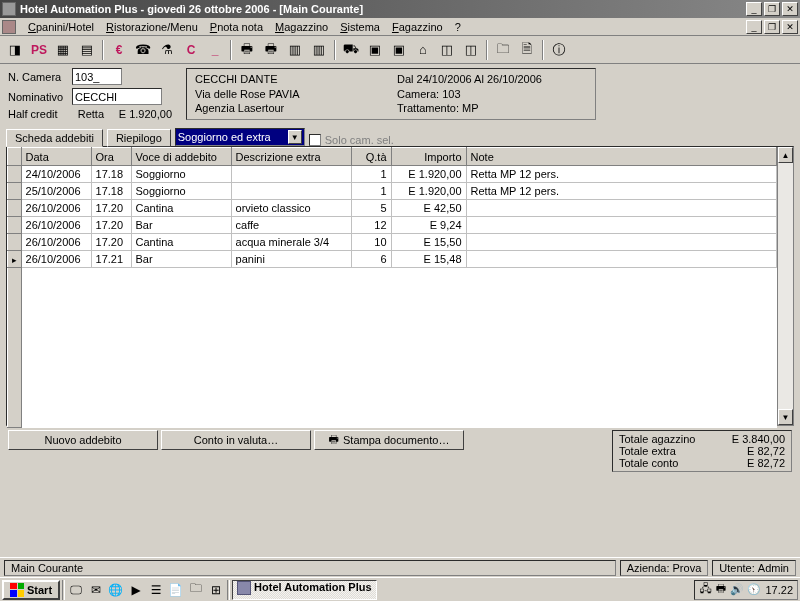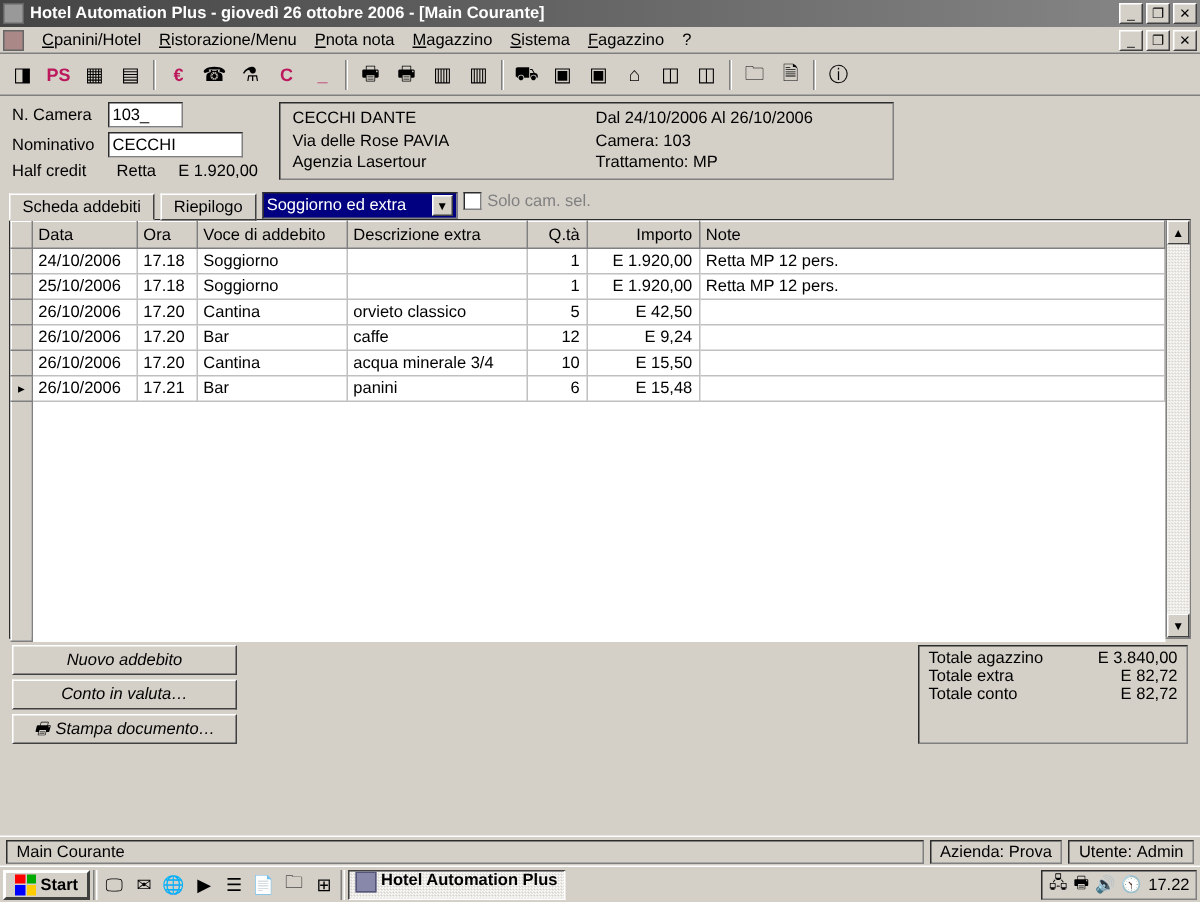--- a/index.html
+++ b/index.html
@@ -24,21 +24,21 @@
 .tb-letter { font-weight: bold; font-size: 12px; color: #be185d; }
 
 .info-area { display: flex; padding: 4px 8px; gap: 8px; background: #d4d0c8; }
 .info-left { display: flex; flex-direction: column; gap: 3px; width: 170px; }
 .info-row { display: flex; align-items: center; gap: 4px; }
 .info-label { width: 60px; font-size: 11px; }
 .info-input { background: #fff; border: 1px inset #808080; height: 17px; padding: 0 2px; font-size: 11px; }
 
 .info-panel { background: #d4d0c8; border: 1px inset #808080; padding: 4px 8px; flex: 1; max-width: 410px; display: grid; grid-template-columns: 1fr 1fr; gap: 2px 12px; font-size: 11px; }
 
-.tabs-row { display: flex; align-items: flex-start; padding: 0 6px; gap: 4px; margin-top: 4px; }
+.tabs-row { display: flex; align-items: flex-end; padding: 0 6px; gap: 4px; margin-top: 4px; }
 .tab { background: #d4d0c8; border: 1px solid; border-color: #fff #404040 #d4d0c8 #fff; padding: 2px 8px; font-size: 11px; cursor: pointer; position: relative; top: 1px; }
 .tab.active { background: #d4d0c8; z-index: 2; }
 .tab.inactive { border-bottom: 1px solid #404040; }
 
 .combo { background: #000080; color: #fff; border: 1px inset #808080; height: 18px; width: 130px; display: flex; align-items: center; padding: 0 2px; font-size: 11px; }
 .combo .combo-btn { margin-left: auto; width: 14px; height: 14px; background: #d4d0c8; border: 1px solid; border-color: #fff #404040 #404040 #fff; color: #000; display: flex; align-items: center; justify-content: center; font-size: 8px; }
 
 .chk-row { display: flex; align-items: center; gap: 4px; color: #808080; }
 .chk { width: 12px; height: 12px; background: #fff; border: 1px inset #808080; }
 
@@ -48,21 +48,21 @@
 .grid th.num { text-align: right; }
 .grid td { border: 1px solid #c0c0c0; padding: 1px 4px; height: 17px; background: #fff; }
 .grid td.num { text-align: right; }
 .grid .rowhead { width: 12px; background: #d4d0c8; border: 1px solid; border-color: #fff #808080 #808080 #fff; }
 .grid .current::before { content: "▸"; font-size: 9px; }
 .vscroll { width: 16px; background: #d4d0c8; border-left: 1px solid #808080; display: flex; flex-direction: column; }
 .scroll-btn { height: 16px; background: #d4d0c8; border: 1px solid; border-color: #fff #404040 #404040 #fff; display: flex; align-items: center; justify-content: center; font-size: 8px; cursor: pointer; }
 .scroll-track { flex: 1; background: repeating-conic-gradient(#d4d0c8 0% 25%, #fff 0% 50%) 50% / 2px 2px; }
 
 .bottom-area { display: flex; padding: 4px 8px; gap: 8px; background: #d4d0c8; }
-.btn-col { display: flex; flex-direction: column; gap: 3px; font-style: italic; }
+.btn-col { display: flex; flex-direction: row; gap: 3px; }
 .btn3d { background: #d4d0c8; border: 1px solid; border-color: #fff #404040 #404040 #fff; padding: 2px 8px; width: 150px; height: 20px; text-align: center; cursor: pointer; display: flex; align-items: center; justify-content: center; gap: 4px; font-size: 11px; }
 
 .totals { margin-left: auto; border: 1px inset #808080; padding: 2px 6px; min-width: 180px; font-size: 11px; }
 .totals-row { display: flex; justify-content: space-between; }
 
 .statusbar { position: absolute; bottom: 24px; left: 0; right: 0; height: 20px; background: #d4d0c8; border-top: 1px solid #fff; display: flex; align-items: center; padding: 0 4px; gap: 4px; font-size: 11px; }
 .status-cell { border: 1px inset #808080; padding: 1px 6px; height: 16px; display: flex; align-items: center; }
 .status-cell.main { flex: 1; }
 
 .taskbar { position: absolute; bottom: 0; left: 0; right: 0; height: 24px; background: #d4d0c8; border-top: 1px solid #fff; display: flex; align-items: center; padding: 1px 2px; gap: 2px; margin-top: 27px; }

